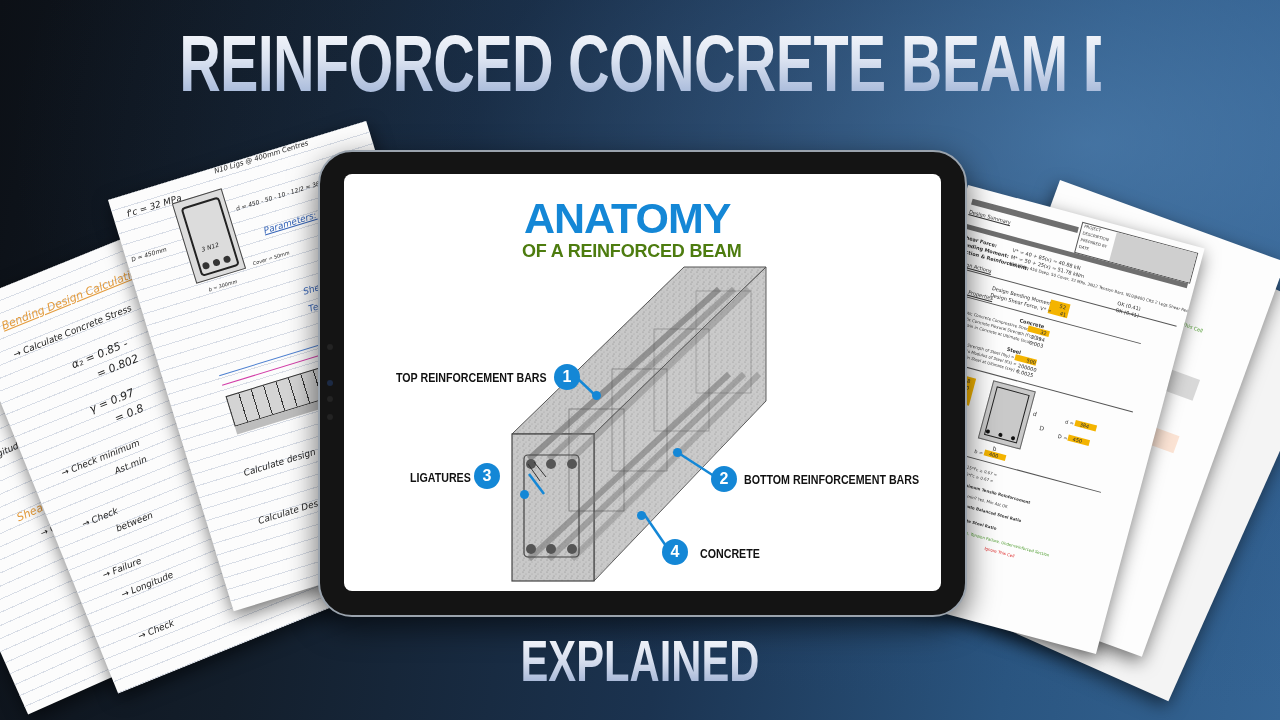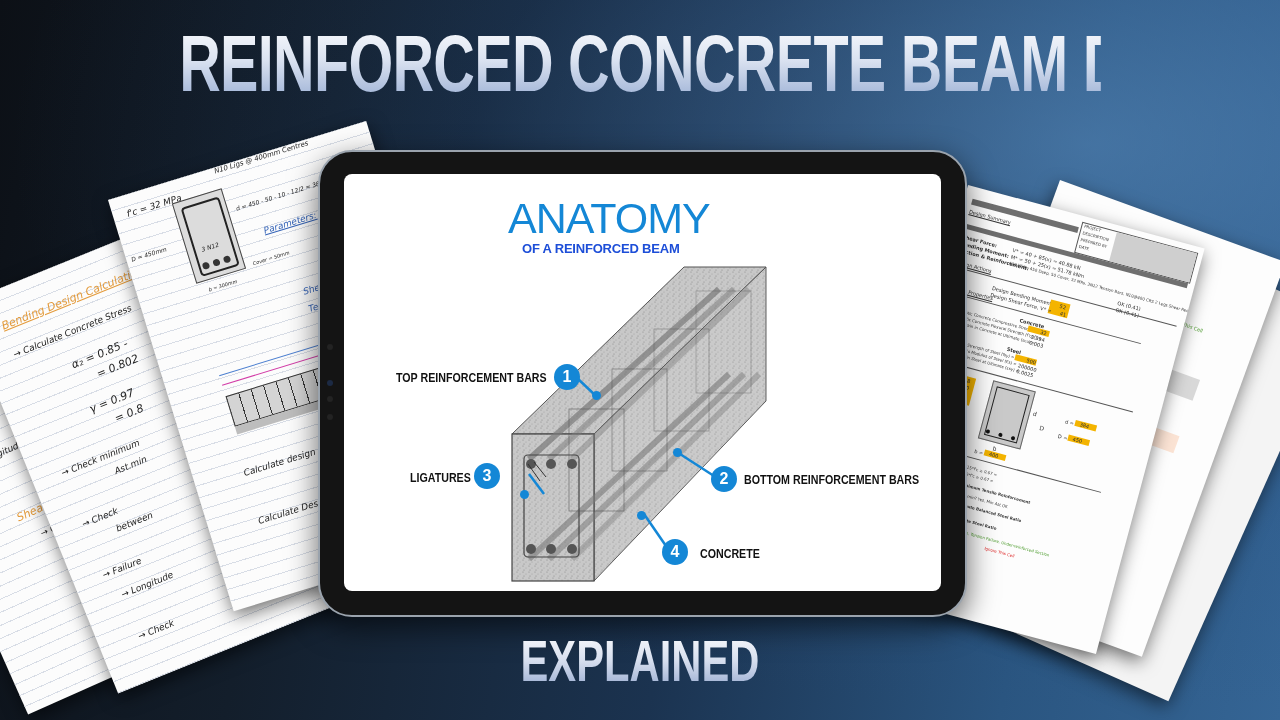--- a/index.html
+++ b/index.html
@@ -32,22 +32,22 @@
   .yellow{position:absolute;background:#f4b400;}
   .grayband{position:absolute;background:#6f6f6f;}
   .line{position:absolute;height:1px;background:#555;}
 
   
   .tablet{position:absolute;left:318px;top:150px;width:645px;height:463px;border-radius:34px;
     background:#141414;border:2px solid #9aa3ad;box-shadow:0 10px 30px rgba(0,0,0,0.6);}
   .screen{position:absolute;left:24px;top:22px;width:597px;height:417px;background:#ffffff;border-radius:8px;overflow:hidden;}
   .cam{position:absolute;left:7px;border-radius:50%;background:#232323;}
 
-  .anatomy{position:absolute;left:164px;top:22px;font-weight:400;font-size:43px;letter-spacing:-1px;color:#1487d6;line-height:44px;}
-  .anatomy-sub{position:absolute;left:178px;top:67px;font-weight:700;font-size:13px;color:#1d4ed8;letter-spacing:-0.2px;}
+  .anatomy{position:absolute;left:180px;top:22px;font-weight:700;font-size:43px;letter-spacing:-1px;color:#1487d6;line-height:44px;}
+  .anatomy-sub{position:absolute;left:178px;top:67px;font-weight:700;font-size:18px;color:#4d7c0f;letter-spacing:-0.2px;}
   .callout-label{position:absolute;font-weight:700;font-size:13px;color:#111;transform:scaleX(0.82);transform-origin:left center;white-space:nowrap;}
   .badge{position:absolute;width:26px;height:26px;border-radius:50%;background:#1487d6;color:#fff;
     font-weight:700;font-size:16px;text-align:center;line-height:26px;}
   .dot{position:absolute;width:9px;height:9px;border-radius:50%;background:#1487d6;}
 </style>
 </head>
 <body>
 
 <div class="title">REINFORCED CONCRETE BEAM DESIGN</div>
 

